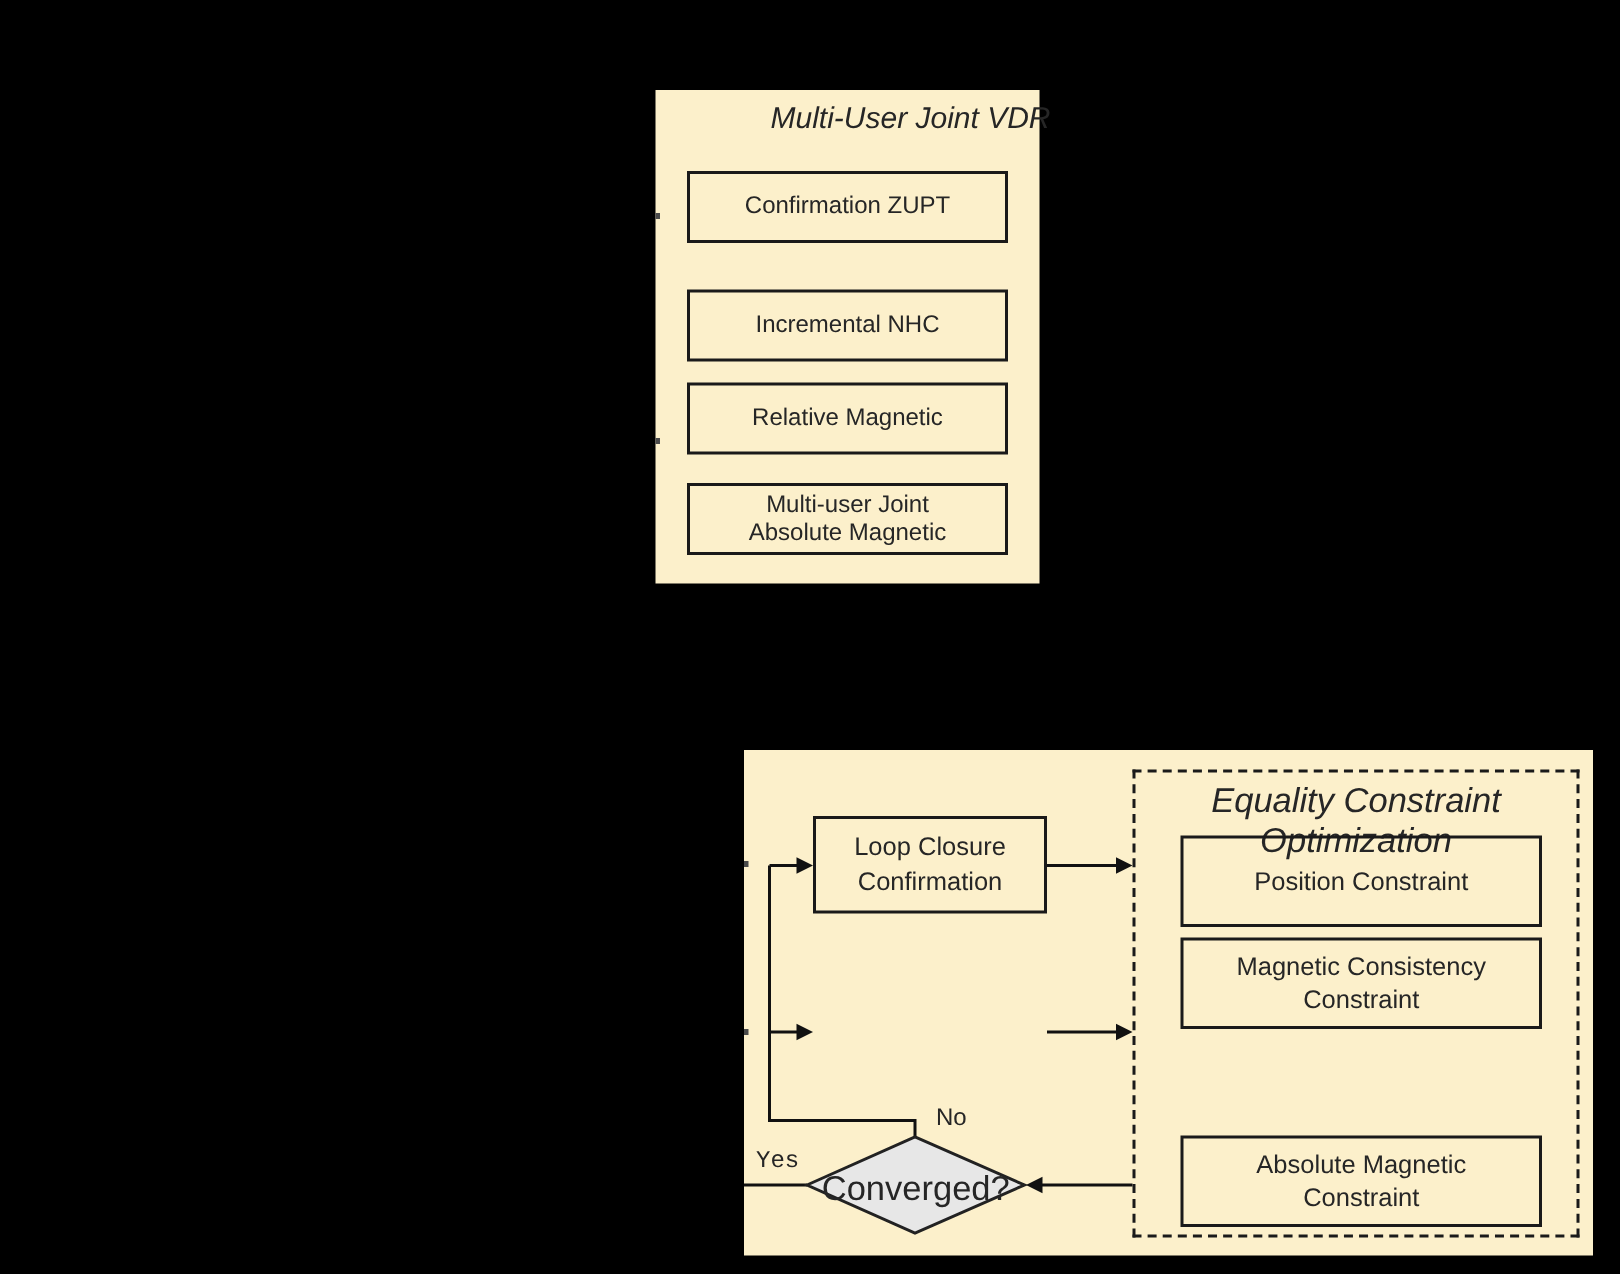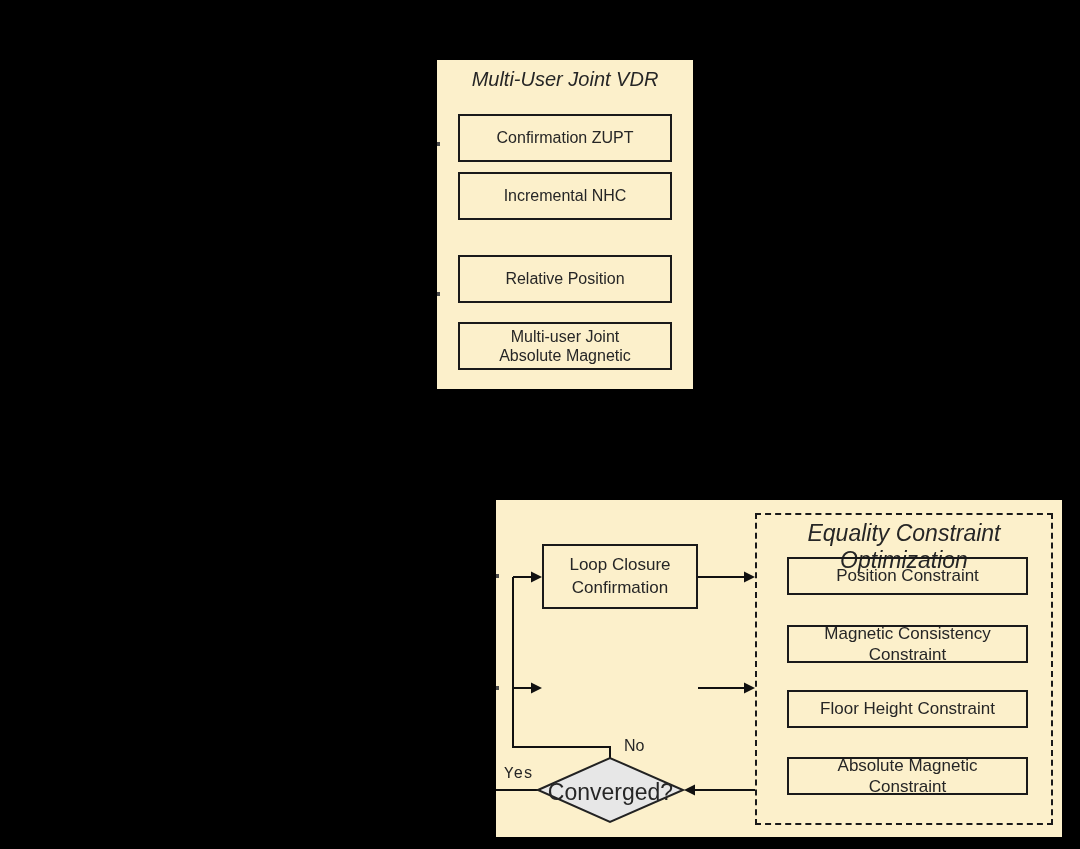--- a/index.html
+++ b/index.html
@@ -10,40 +10,40 @@
     color:var(--text,#262626);
   }
   .panel{position:absolute;background:var(--panel-bg,#FCF0CB);}
   .vdr-panel{left:437px;top:60px;width:256px;height:329px;}
   .opt-panel{left:496px;top:500px;width:566px;height:337px;}
 
   .panel-title{
     position:absolute;margin:0;left:0;width:100%;text-align:center;
     font-style:italic;font-weight:normal;
   }
-  .vdr-title{top:8px;font-size:20px;}
+  .vdr-title{top:8px;font-size:20px;padding-left:42px;}
 
   .box{
     position:absolute;box-sizing:border-box;
     border:2px solid var(--box-border,#1A1A1A);
     display:flex;align-items:center;justify-content:center;
     text-align:center;white-space:pre-line;
   }
   .vdr-box{left:21px;width:214px;height:48px;font-size:16px;line-height:1.2;}
-  .vb0{top:54px}.vb1{top:112px}.vb2{top:195px}.vb3{top:262px}
+  .vb0{top:54px}.vb1{top:133px}.vb2{top:195px}.vb3{top:262px}
 
   .proc{left:46px;width:156px;height:65px;font-size:17px;line-height:1.3;}
   .proc-loop{top:44px}.proc-floor{top:158px}
 
   .eco{
     position:absolute;left:259px;top:13px;width:298px;height:312px;
     box-sizing:border-box;border:2px dashed var(--box-border,#1A1A1A);
   }
   .eco-title{top:5px;font-size:23px;}
-  .cbox{left:30px;width:241px;height:38px;font-size:17px;line-height:1.25;}
+  .cbox{left:30px;width:241px;height:61px;font-size:17px;line-height:1.25;}
   .cb0{top:42px}.cb1{top:110px}.cb2{top:175px}.cb3{top:242px}
 
   .flows{position:absolute;left:0;top:0;width:566px;height:337px;}
   .ln{stroke:var(--arrow,#111111);stroke-width:2;fill:none;}
   .hd{fill:var(--arrow,#111111);stroke:none;}
   .diamond{fill:var(--diamond-fill,#E7E7E7);stroke:#222;stroke-width:2;}
   .edge-tick-svg{fill:#4a4a4a;}
 
   .flow-label{position:absolute;font-size:16px;line-height:1;}
   .lbl-yes{left:8px;top:266px;font-family:Liberation Mono, monospace;}
@@ -61,21 +61,21 @@
   <section class="panel vdr-panel">
     <h2 class="panel-title vdr-title">Multi-User Joint VDR</h2>
 
     <div class="box vdr-box vb0">
       <span>Confirmation ZUPT</span>
     </div>
     <div class="box vdr-box vb1">
       <span>Incremental NHC</span>
     </div>
     <div class="box vdr-box vb2">
-      <span>Relative Position</span>
+      <span>Relative Magnetic</span>
     </div>
     <div class="box vdr-box vb3">
       <span>Multi-user Joint
 Absolute Magnetic</span>
     </div>
 
     <span class="tick tk0"></span>
     <span class="tick tk1"></span>
   </section>
 
@@ -119,23 +119,20 @@
 
     <div class="eco">
       <h2 class="panel-title eco-title">Equality Constraint Optimization</h2>
       <div class="box cbox cb0">
         <span>Position Constraint</span>
       </div>
       <div class="box cbox cb1">
         <span>Magnetic Consistency
 Constraint</span>
       </div>
-      <div class="box cbox cb2">
-        <span>Floor Height Constraint</span>
-      </div>
       <div class="box cbox cb3">
         <span>Absolute Magnetic
 Constraint</span>
       </div>
     </div>
 
   </section>
 </div>
 
 </body></html>

